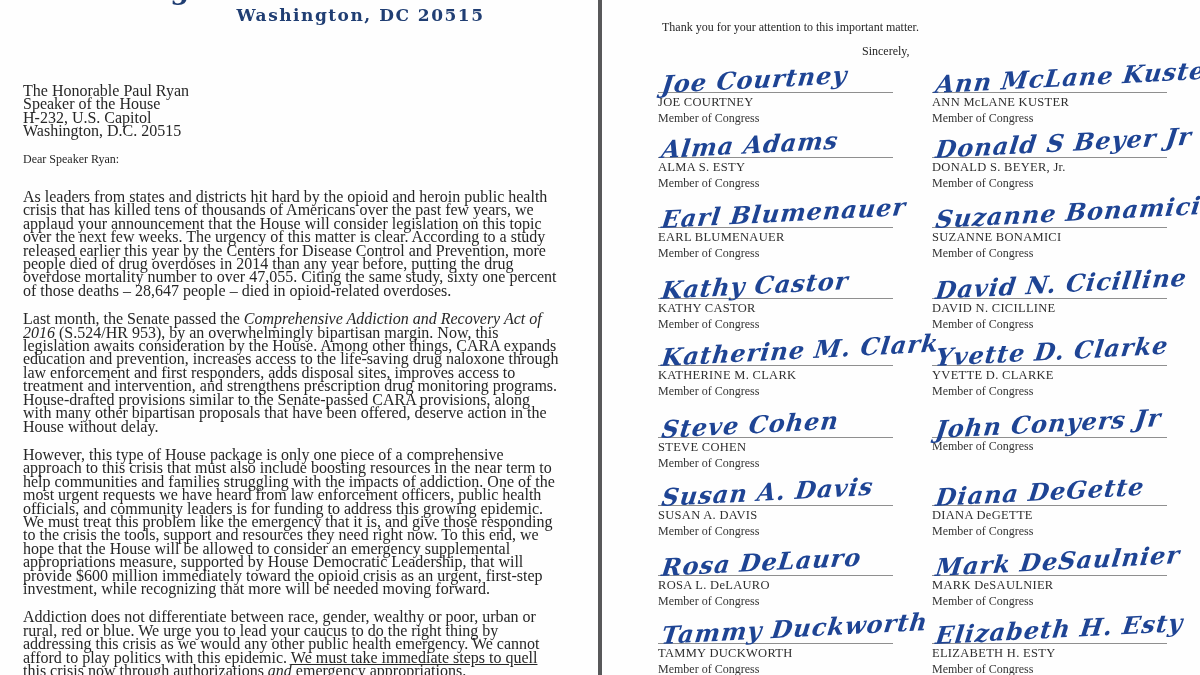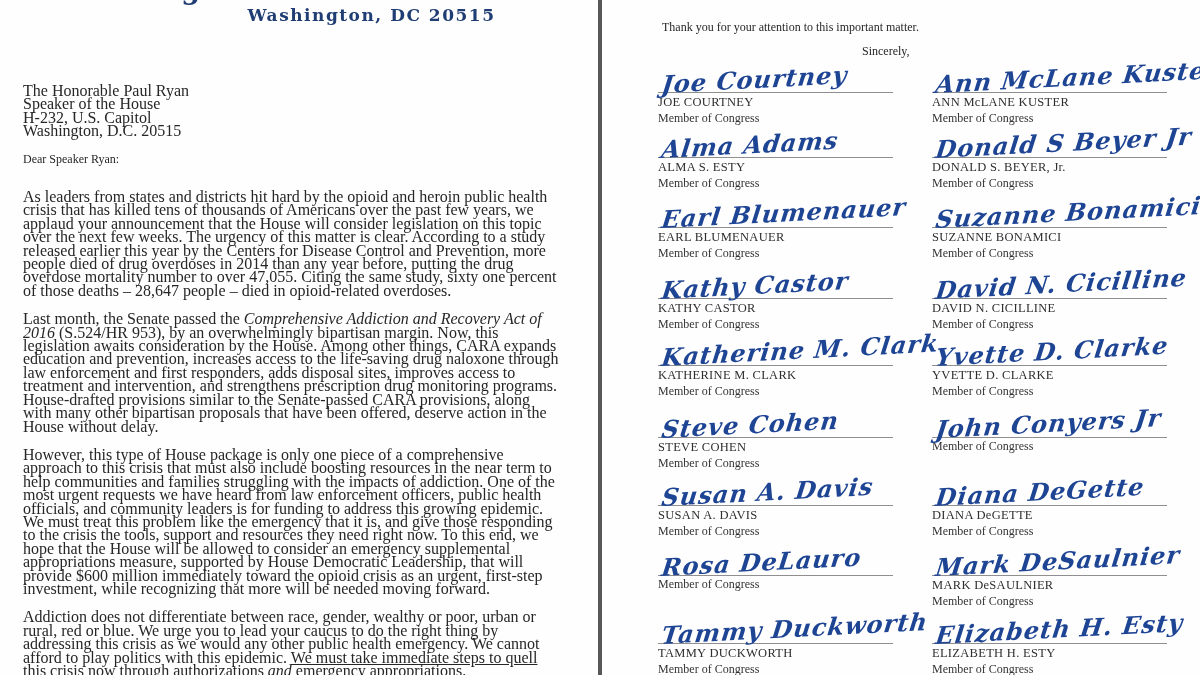--- a/index.html
+++ b/index.html
@@ -6,21 +6,21 @@
   body {
     width:1200px; height:675px; overflow:hidden;
     background:#ffffff;
     font-family:"Liberation Serif", serif;
     color:#262626;
   }
   .canvas {
     position:relative; width:1200px; height:675px; overflow:hidden; background:#fdfdfc;
   }
   .page { position:absolute; top:0; height:675px; background:#fefefe; }
-  .page-left  { left:0;   width:721px;padding-left:22px; }
+  .page-left  { left:0;   width:721px; }
   .page-right { left:602px; width:598px; }
   .divider { position:absolute; left:598px; top:0; width:4px; height:675px; background:#58585a; }
 
   
   .letterhead {
     position:absolute; top:-26px; left:0; width:100%; text-align:center;
     color:#203e73;
     font-family:"DejaVu Serif", serif; font-weight:bold;
   }
   .lh-line1 { font-size:27px; letter-spacing:2px; line-height:31px; }
@@ -149,20 +149,21 @@
       <span class="sig-script" style="color: rgb(30, 68, 148);">Susan A. Davis</span>
     </div>
     <div class="sig-name">SUSAN A. DAVIS</div>
     <div class="sig-title">Member of Congress</div>
   </div>
 
   <div class="sig-block" style="top: 535px;">
     <div class="sig-line">
       <span class="sig-script" style="color: rgb(30, 68, 148);">Rosa DeLauro</span>
     </div>
+    <div class="sig-name">ROSA L. DeLAURO</div>
     <div class="sig-title">Member of Congress</div>
   </div>
 
   <div class="sig-block" style="top: 603px;">
     <div class="sig-line">
       <span class="sig-script" style="color: rgb(30, 68, 148);">Tammy Duckworth</span>
     </div>
     <div class="sig-name">TAMMY DUCKWORTH</div>
     <div class="sig-title">Member of Congress</div>
   </div>

